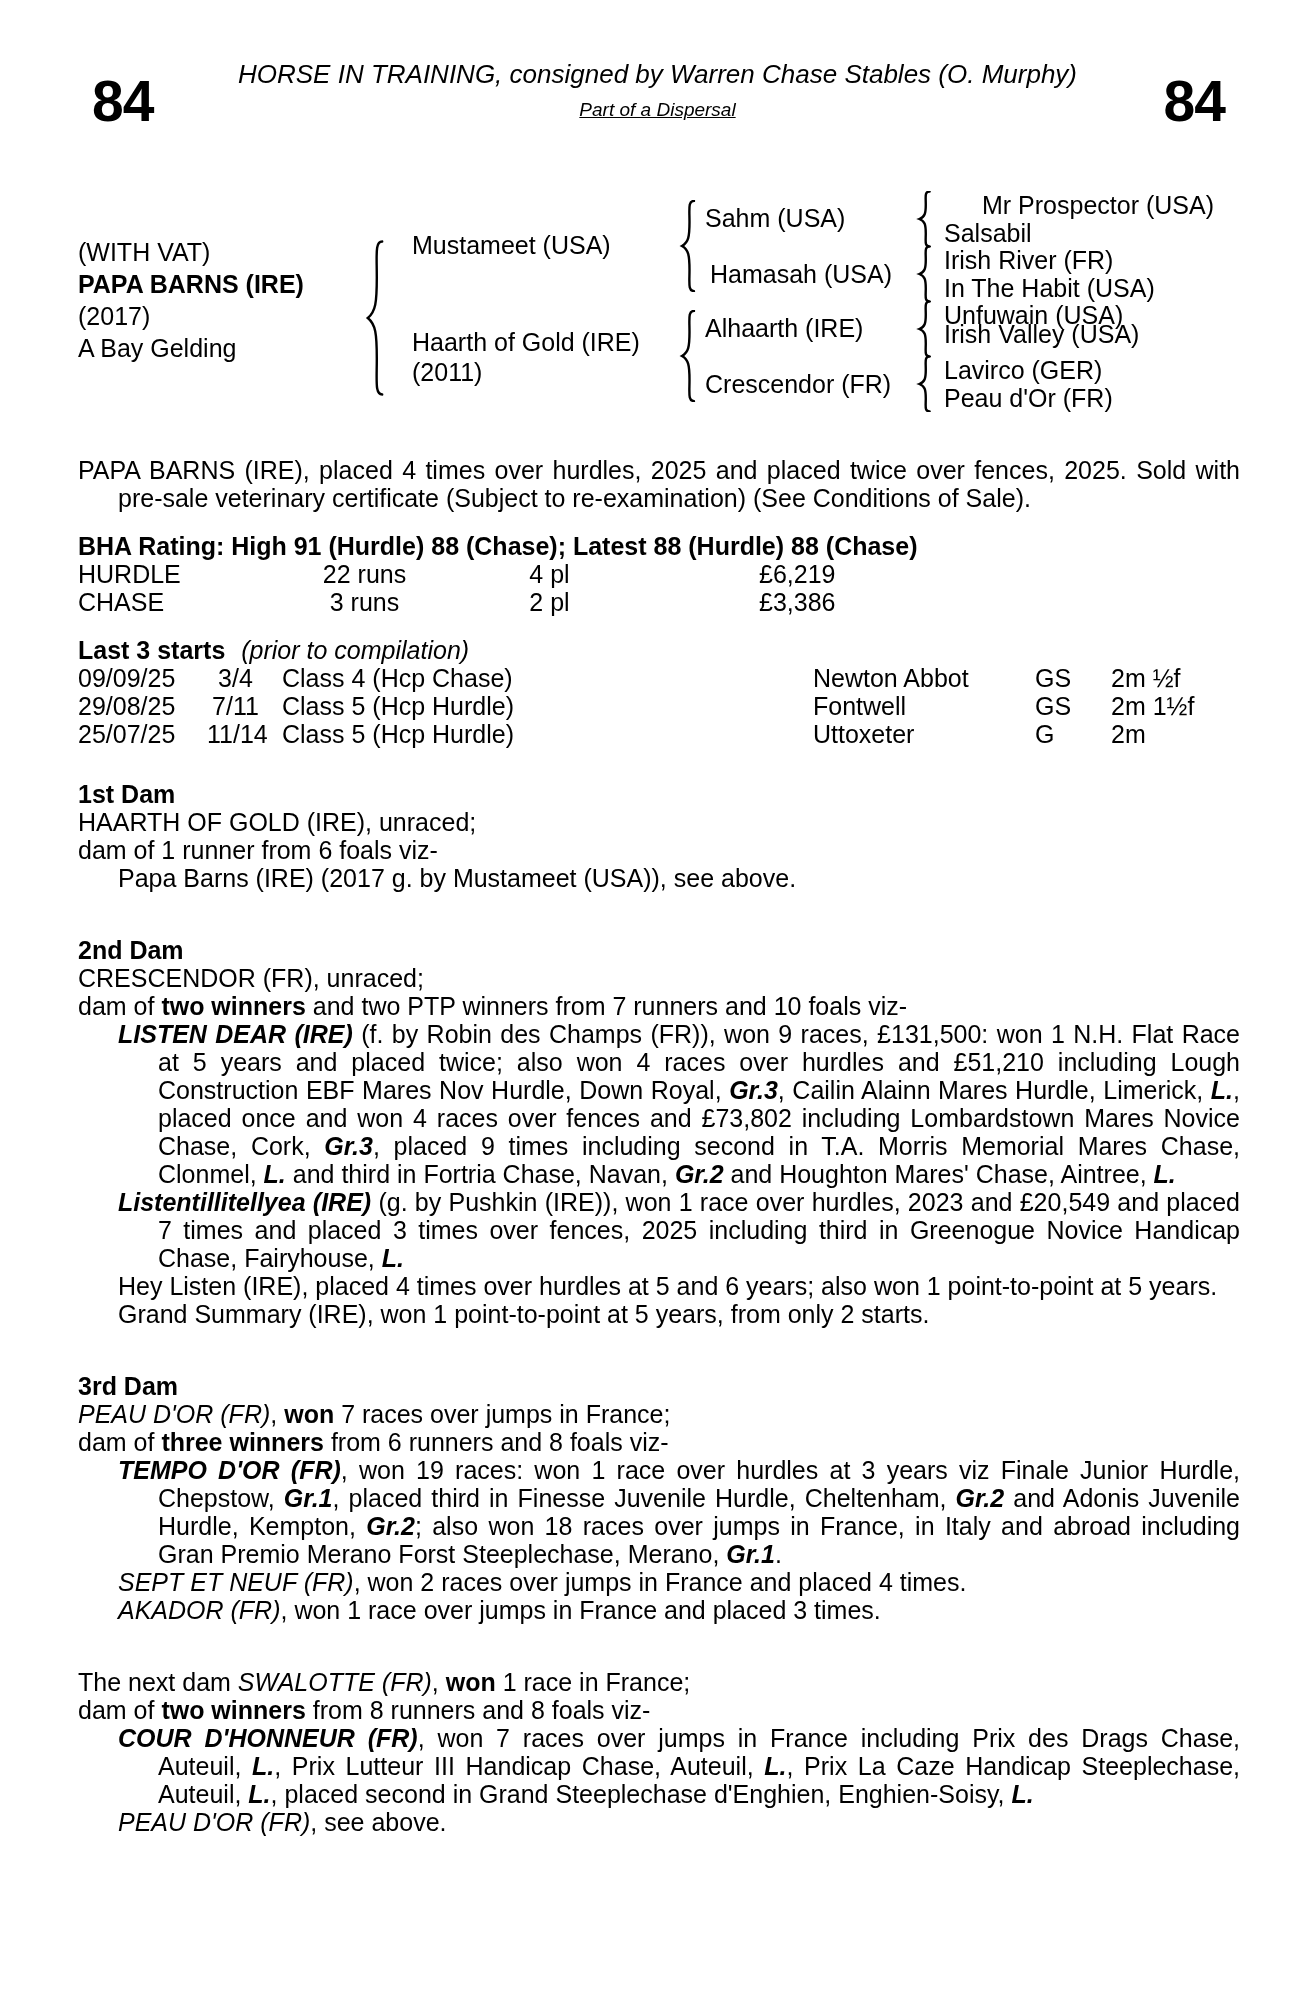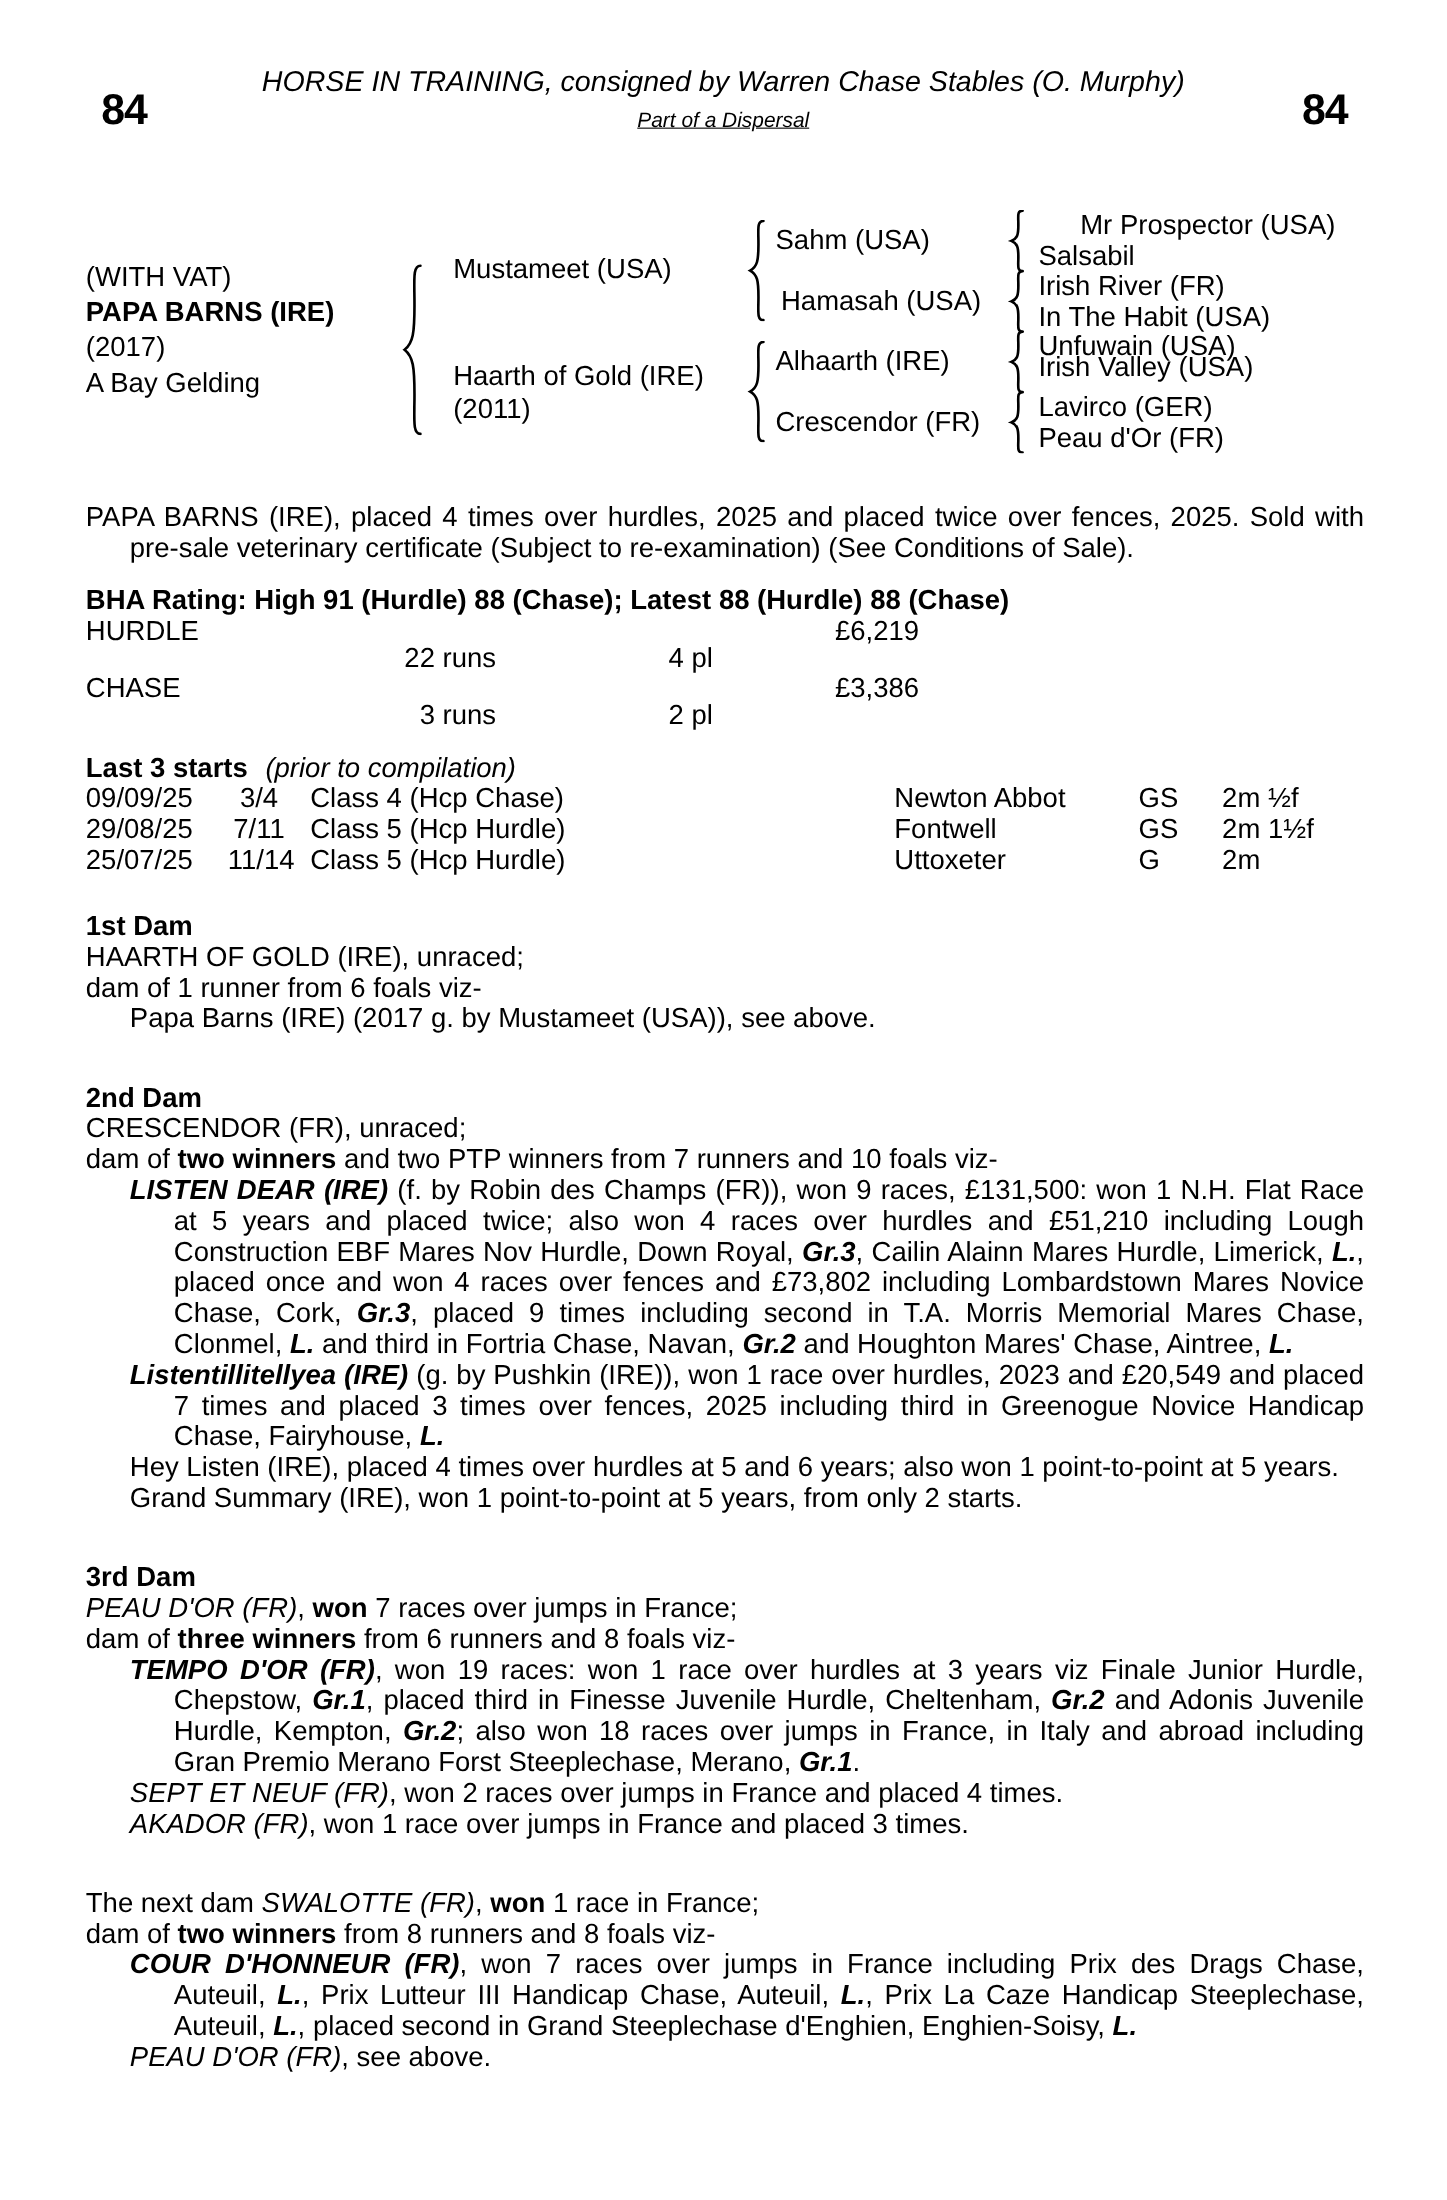--- a/index.html
+++ b/index.html
@@ -13,41 +13,41 @@
   .s-b  { font-weight:bold; }
   .s-i  { font-style:italic; }
   .s-bi { font-weight:bold; font-style:italic; }
 
   
   .header { position:relative; height:136px; }
   .h-line1 { position:absolute; top:60px; left:0; width:100%;
              text-align:center; font-style:italic; font-size:26px; }
   .h-line2 { position:absolute; top:96px; left:0; width:100%;
              text-align:center; font-style:italic; font-size:19px;text-decoration:underline; }
-  .lot { position:absolute; top:76px; font-size:39px; font-weight:900;
+  .lot { position:absolute; top:76px; font-size:57px; font-weight:900;
          letter-spacing:-1px; line-height:50px; }
   .lot-left  { left:92px; }
   .lot-right { right:90px; }
 
   
   .pedigree { position:relative; margin:54px 0 0 78px; width:1162px; height:240px; }
   .ped-item { position:absolute; height:28px; white-space:nowrap; }
   .ped-name { font-weight:800; }
   .brace { position:absolute; }
   .brace path { fill:none; stroke:#000; stroke-width:2.4; stroke-linecap:round; }
 
   
   .content { margin:0 75px 0 78px; }
   .para  { text-align:justify; }
   .hang0 { padding-left:40px; text-indent:-40px; }
   .entry { padding-left:80px; text-indent:-40px; }
   .desc  { margin-top:26px; }
   .bha   { margin-top:20px; font-weight:bold; }
   .rr-row { display:grid; grid-template-columns:200px 173px 197px auto; }
-  .rr-runs, .rr-pl { text-align:right;margin-top:24px; }
+  .rr-runs, .rr-pl { text-align:center; }
   .rr-money { padding-left:111px; }
 
   .ls-heading { margin-top:20px; }
   .ls-title { font-weight:bold; }
   .ls-sub { font-style:italic; margin-left:9px; }
   .ls-row { display:grid; grid-template-columns:129px 57px 549px 222px 76px auto; }
   .ls-pos { text-align:center; }
   .ls-class { padding-left:18px; }
 
   .section { margin-top:44px; }

